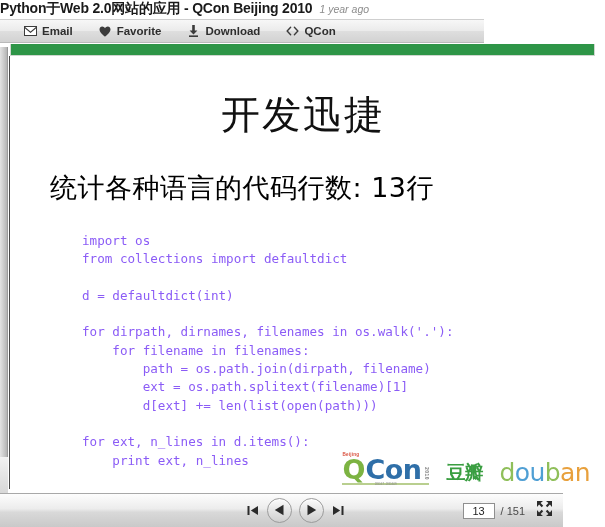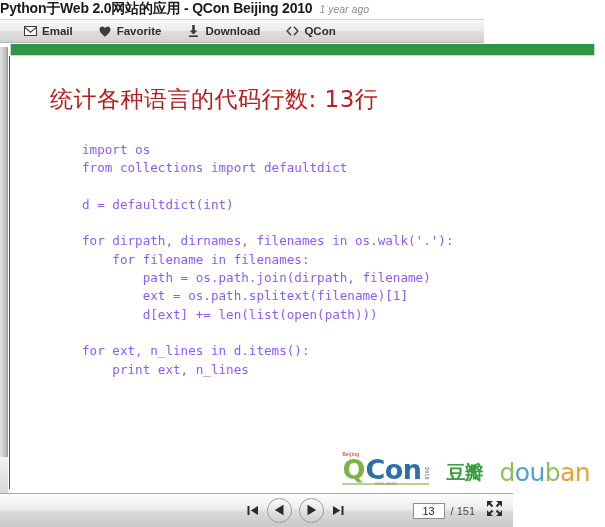--- a/index.html
+++ b/index.html
@@ -114,22 +114,22 @@
     font-size: 39px;
     color: #111111;
     margin-top: 32px;
     letter-spacing: 2px;
     font-weight: normal;
     font-family: "DejaVu Sans", sans-serif;
   }
   .slide-subtitle {
     margin-top: 28px;
     margin-left: 40px;
-    font-size: 23px;
-    color: #b91c1c;
+    font-size: 27px;
+    color: #000000;
     letter-spacing: 0.5px;
     font-family: "DejaVu Sans", sans-serif;
   }
   .code-block {
     margin-top: 26px;
     margin-left: 72px;
     font-family: "DejaVu Sans Mono", monospace;
     font-size: 12.6px;
     line-height: 18.3px;
     color: #8b5cf6;
@@ -216,21 +216,21 @@
   .db-o { color: #4f9fd4; }
   .db-u { color: #4f9fd4; }
   .db-b { color: #8fbf5a; }
   .db-a { color: #e8a03c; }
   .db-n { color: #e8a03c; }
 
   
   .navbar {
     position: absolute;
     left: 0; bottom: 0;
-    width: 513px; height: 34px;
+    width: 563px; height: 34px;
     background: linear-gradient(to bottom, #fdfdfd 0%, #ececec 45%, #d9d9d9 55%, #c9c9c9 100%);
     border-top: 1px solid #a8a8a8;
     box-sizing: border-box;
     display: flex;
     align-items: center;
   }
   .nav-left-fill { flex: 0 0 246px; }
   .nav-controls {
     display: flex;
     align-items: center;
@@ -336,20 +336,21 @@
 
 </div>
 
 <div class="green-bar"></div>
 
 <div class="left-gutter"></div>
 <div class="left-gutter-bottom"></div>
 
 <div class="slide">
 
+  <div class="slide-title">开发迅捷</div>
   <div class="slide-subtitle">统计各种语言的代码行数: 13行</div>
   <pre class="code-block">import os
 from collections import defaultdict
 
 d = defaultdict(int)
 
 for dirpath, dirnames, filenames in os.walk('.'):
     for filename in filenames:
         path = os.path.join(dirpath, filename)
         ext = os.path.splitext(filename)[1]

